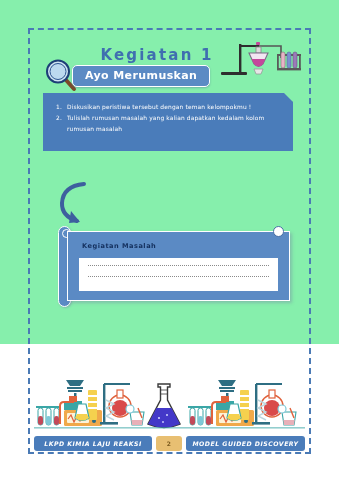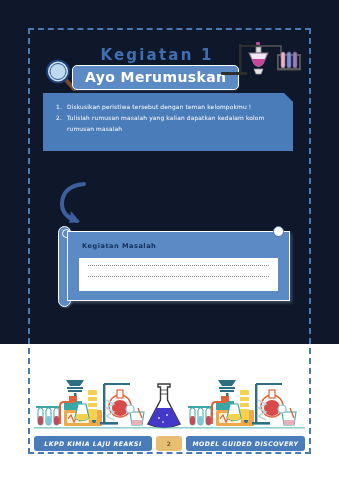--- a/index.html
+++ b/index.html
@@ -6,21 +6,21 @@
   html, body {
     width: 339px; height: 480px;
     background: #ffffff;
     font-family: "Liberation Sans", sans-serif;
     overflow: hidden;
   }
 
   .page {
     position: relative;
     width: 339px; height: 344px;
-    background: #0f172a;
+    background: #86efac;
   }
 
   
   .dashed-frame {
     position: absolute;
     left: 28px; top: 28px;
     width: 283px; height: 426px;
     border: 2px dashed #4a7ab5;
     background: transparent;
     pointer-events: none;
@@ -55,21 +55,21 @@
   .pill-label {
     position: absolute;
     left: 38px; top: 31px;
     padding: 3px 12px 4px 12px;
     background: #5b8ac4;
     border: 1.6px solid #ffffff;
     border-radius: 5px;
     box-shadow: 0 1px 2px rgba(80,110,150,.45);
     color: #ffffff;
     font-family: "DejaVu Sans", sans-serif;
-    font-size: 14px;
+    font-size: 11px;
     font-weight: 600;
     letter-spacing: .4px;
     white-space: nowrap;
   }
 
   .apparatus {
     position: absolute;
     right: 2px; top: 4px;
     width: 84px; height: 46px;
   }

